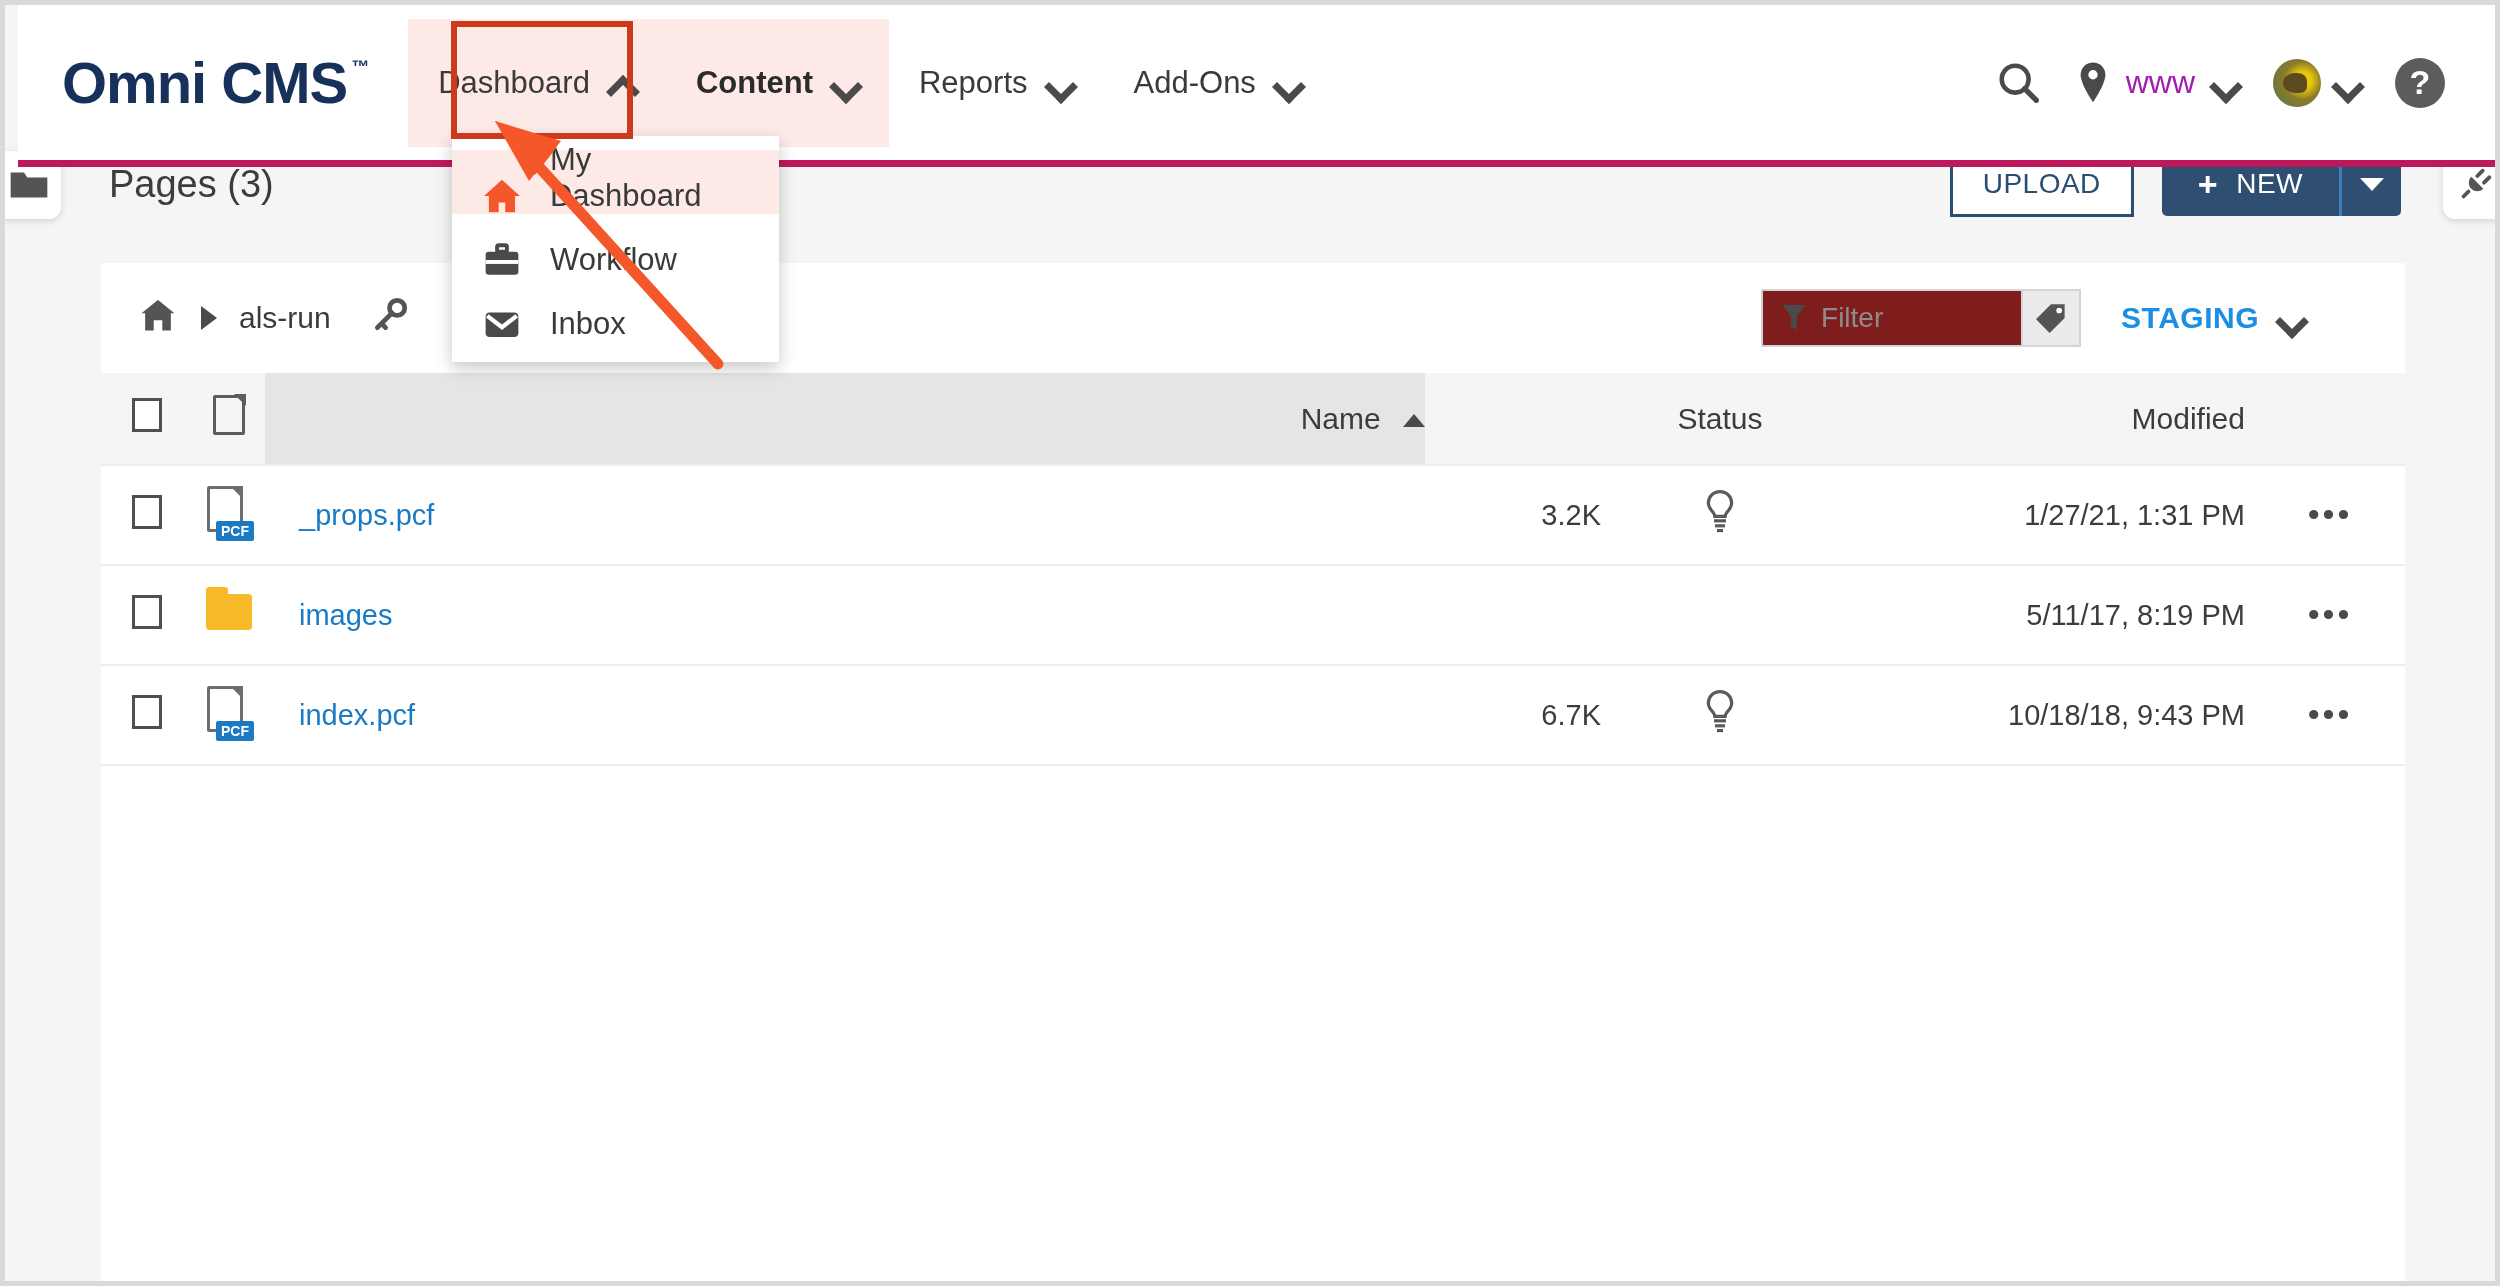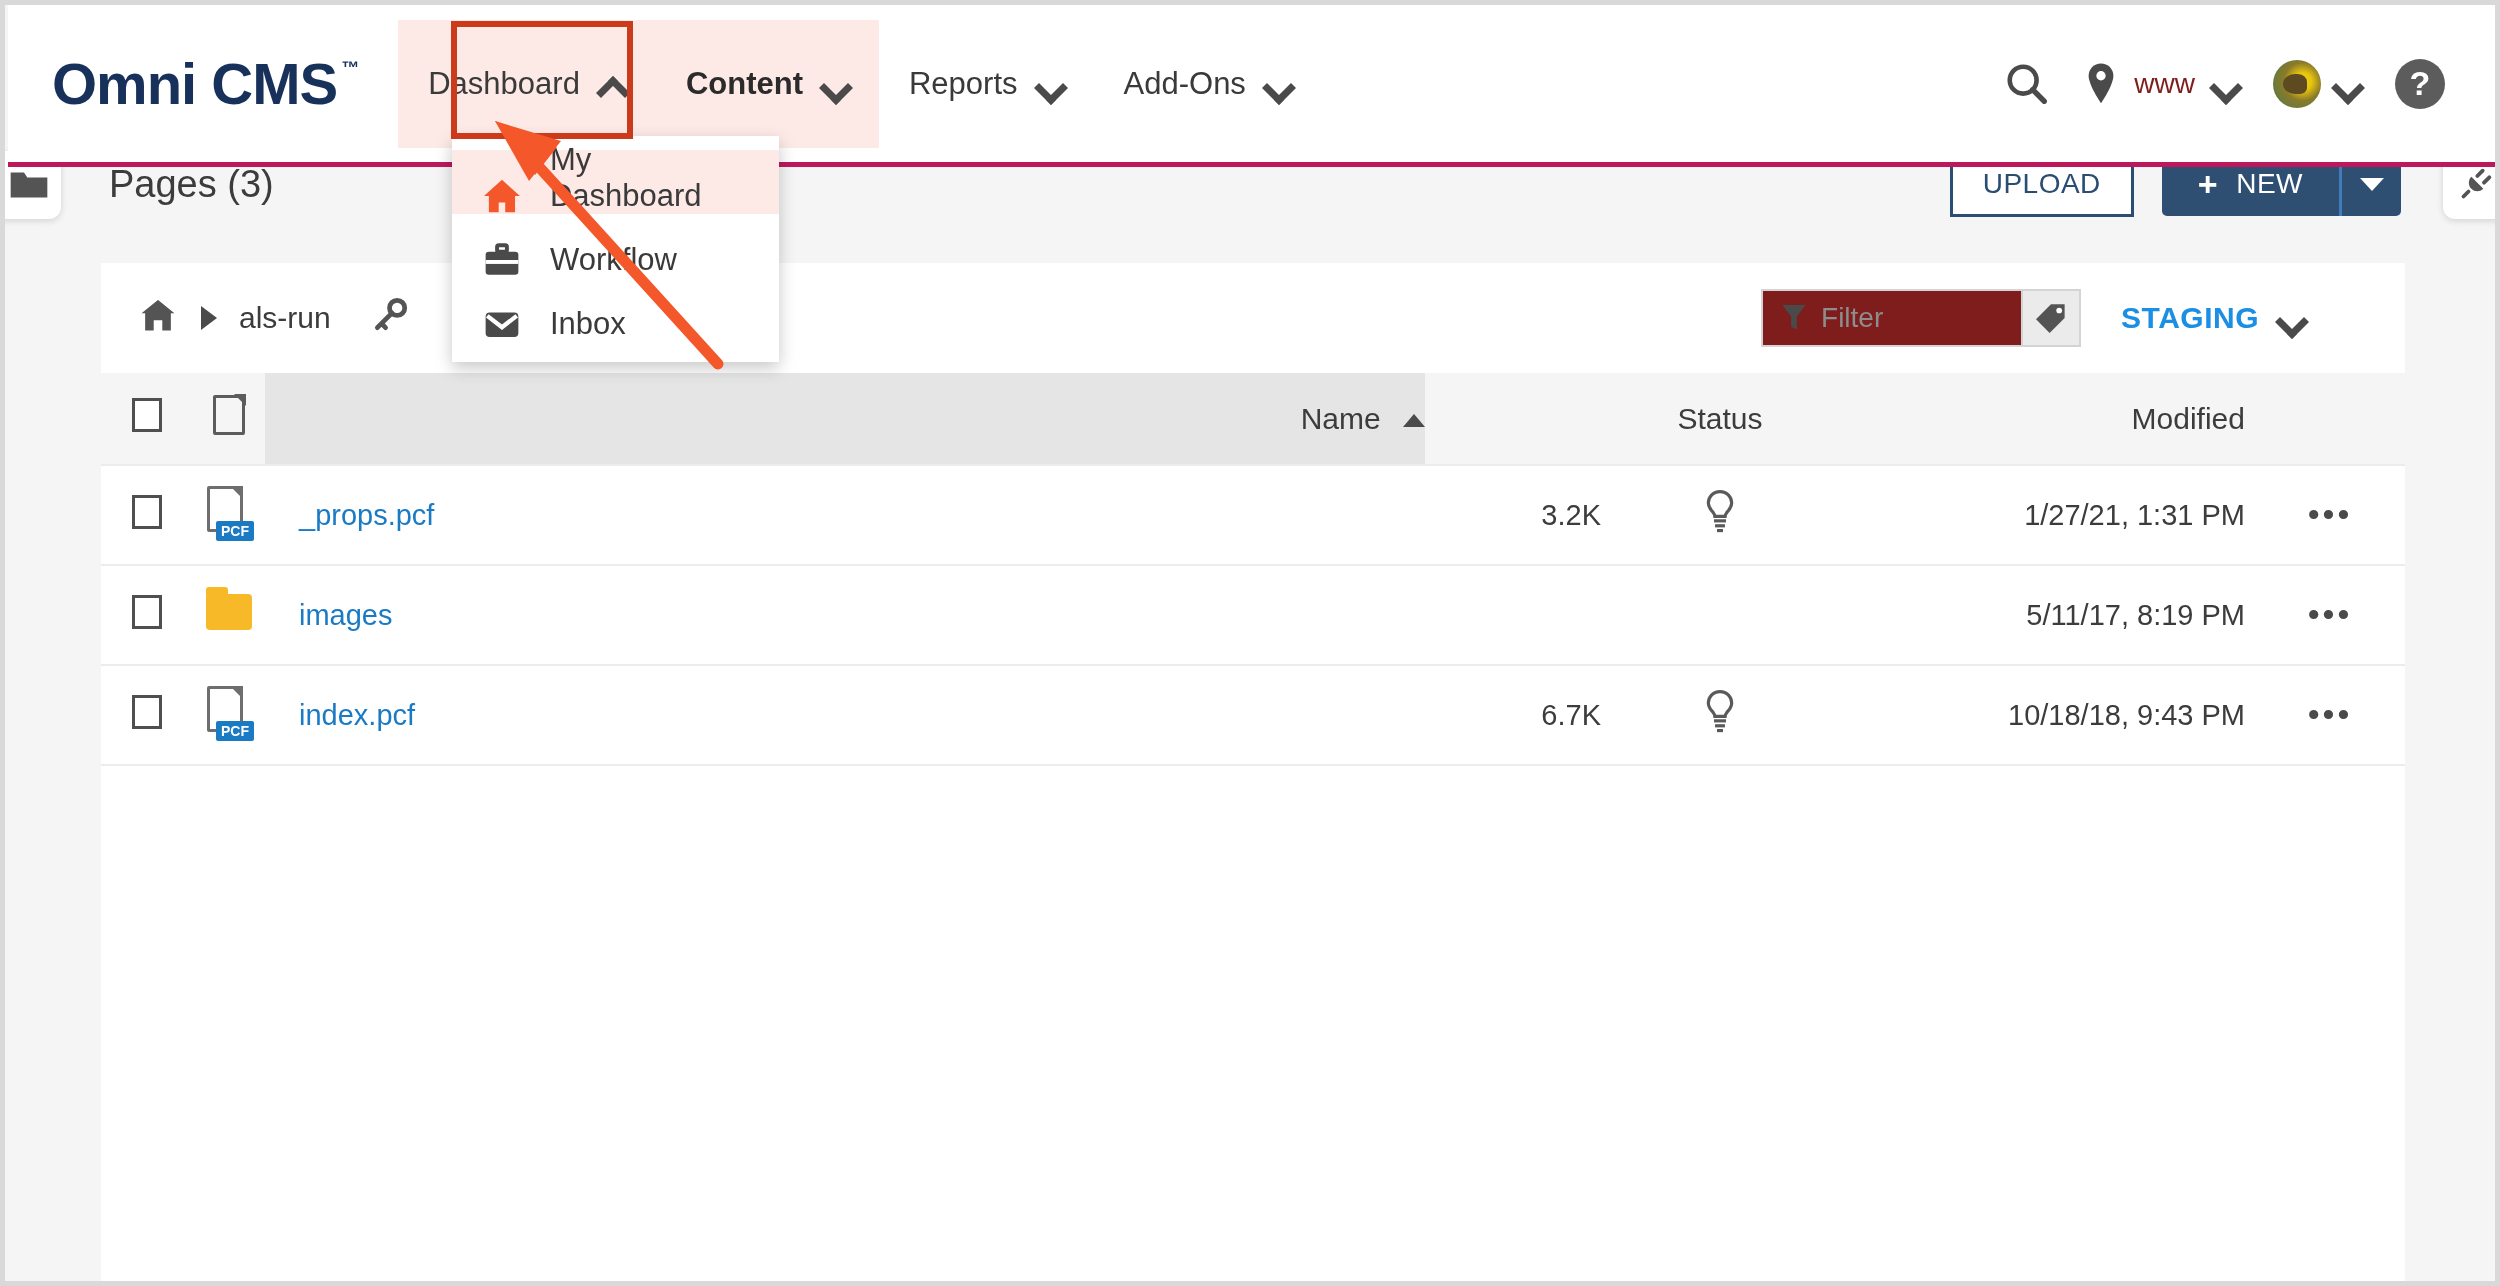--- a/index.html
+++ b/index.html
@@ -15,23 +15,23 @@
   #app {
     position:relative;
     width:2500px; height:1286px;
     background:#f5f5f5;
     border:5px solid #d9d9d9;
     overflow:hidden;
   }
 
   
   .topbar {
-    position:absolute; left:3px; top:0; right:0; height:162px;
+    position:absolute; left:13px; top:0; right:0; height:162px;
     background:#ffffff;
-    border-bottom:5px solid #be185d;
+    border-bottom:7px solid #be185d;
     display:flex; align-items:center;
     z-index:40;
   }
   .brand {
     margin-left:44px;
     display:flex; align-items:flex-start;
     color:#18315b;
     font-size:58px; font-weight:bold; letter-spacing:-1px;
     line-height:1;
     user-select:none;
@@ -58,21 +58,21 @@
   }
   .chev.up::before { transform:rotate(-135deg); top:11px; }
 
   .nav-right {
     margin-left:auto; display:flex; align-items:center; gap:0px;
     margin-right:50px;
   }
   .nav-right > * { margin-left:34px; }
   .icon-btn { cursor:pointer; display:flex; align-items:center; }
 
-  .site-sel { display:flex; align-items:center; gap:16px; cursor:pointer; font-size:28px; color:#7f1d1d; }
+  .site-sel { display:flex; align-items:center; gap:16px; cursor:pointer; font-size:32px; color:#a21caf; }
   .avatar-wrap { display:flex; align-items:center; gap:12px; cursor:pointer; }
   .avatar {
     width:48px; height:48px; border-radius:50%;
     background:radial-gradient(circle at 62% 45%, #f2d21a 0%, #e8c50d 22%, #8a7a2a 48%, #6f7a3a 70%, #4a5a2a 100%);
     position:relative; overflow:hidden;
   }
   .avatar::after{
     content:""; position:absolute; left:10px; top:14px; width:24px; height:20px;
     background:#5d4a20; border-radius:50% 40% 30% 50%;
   }

